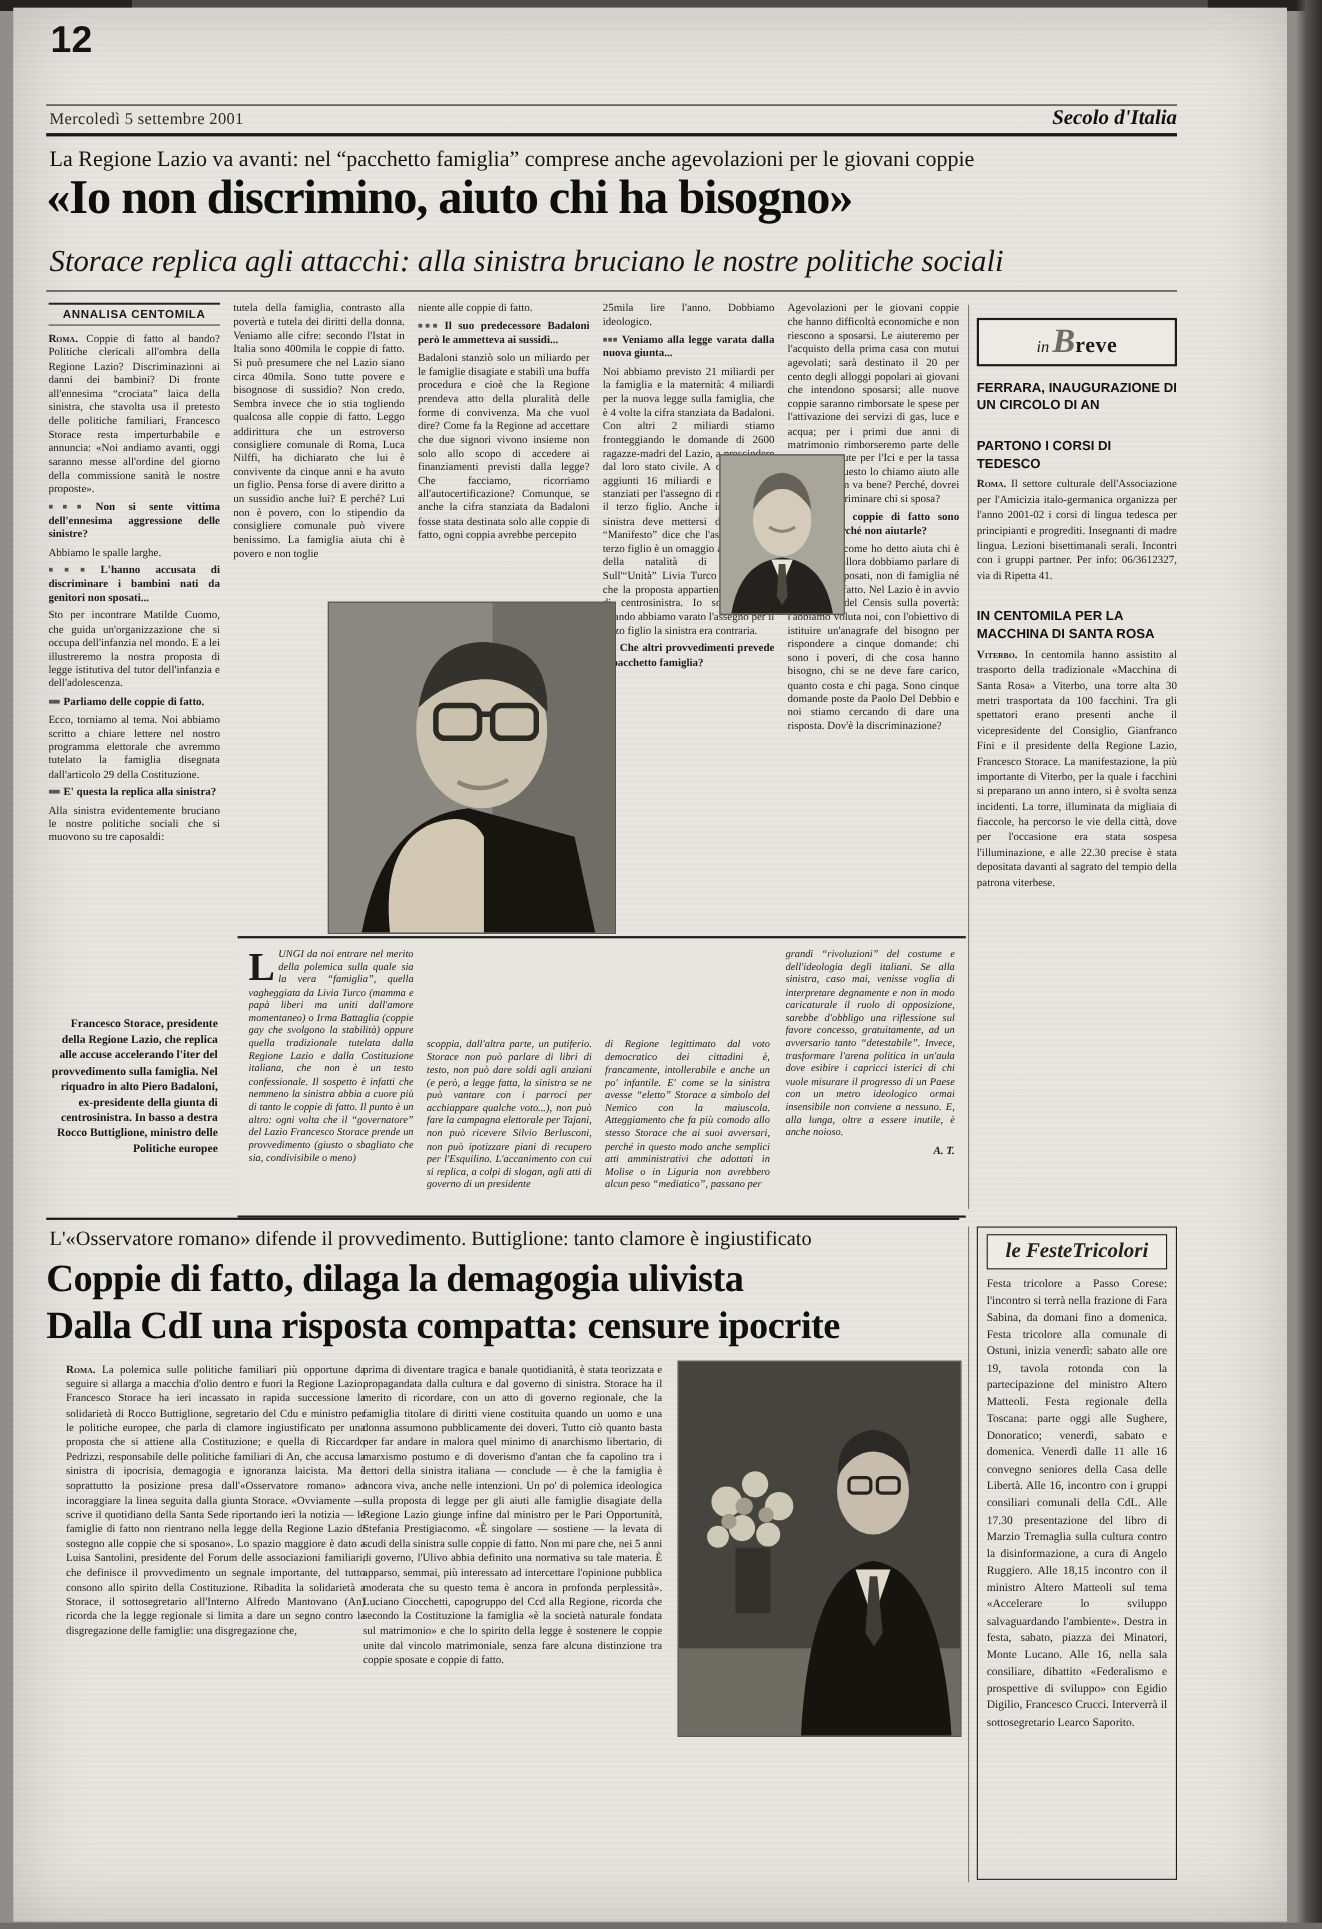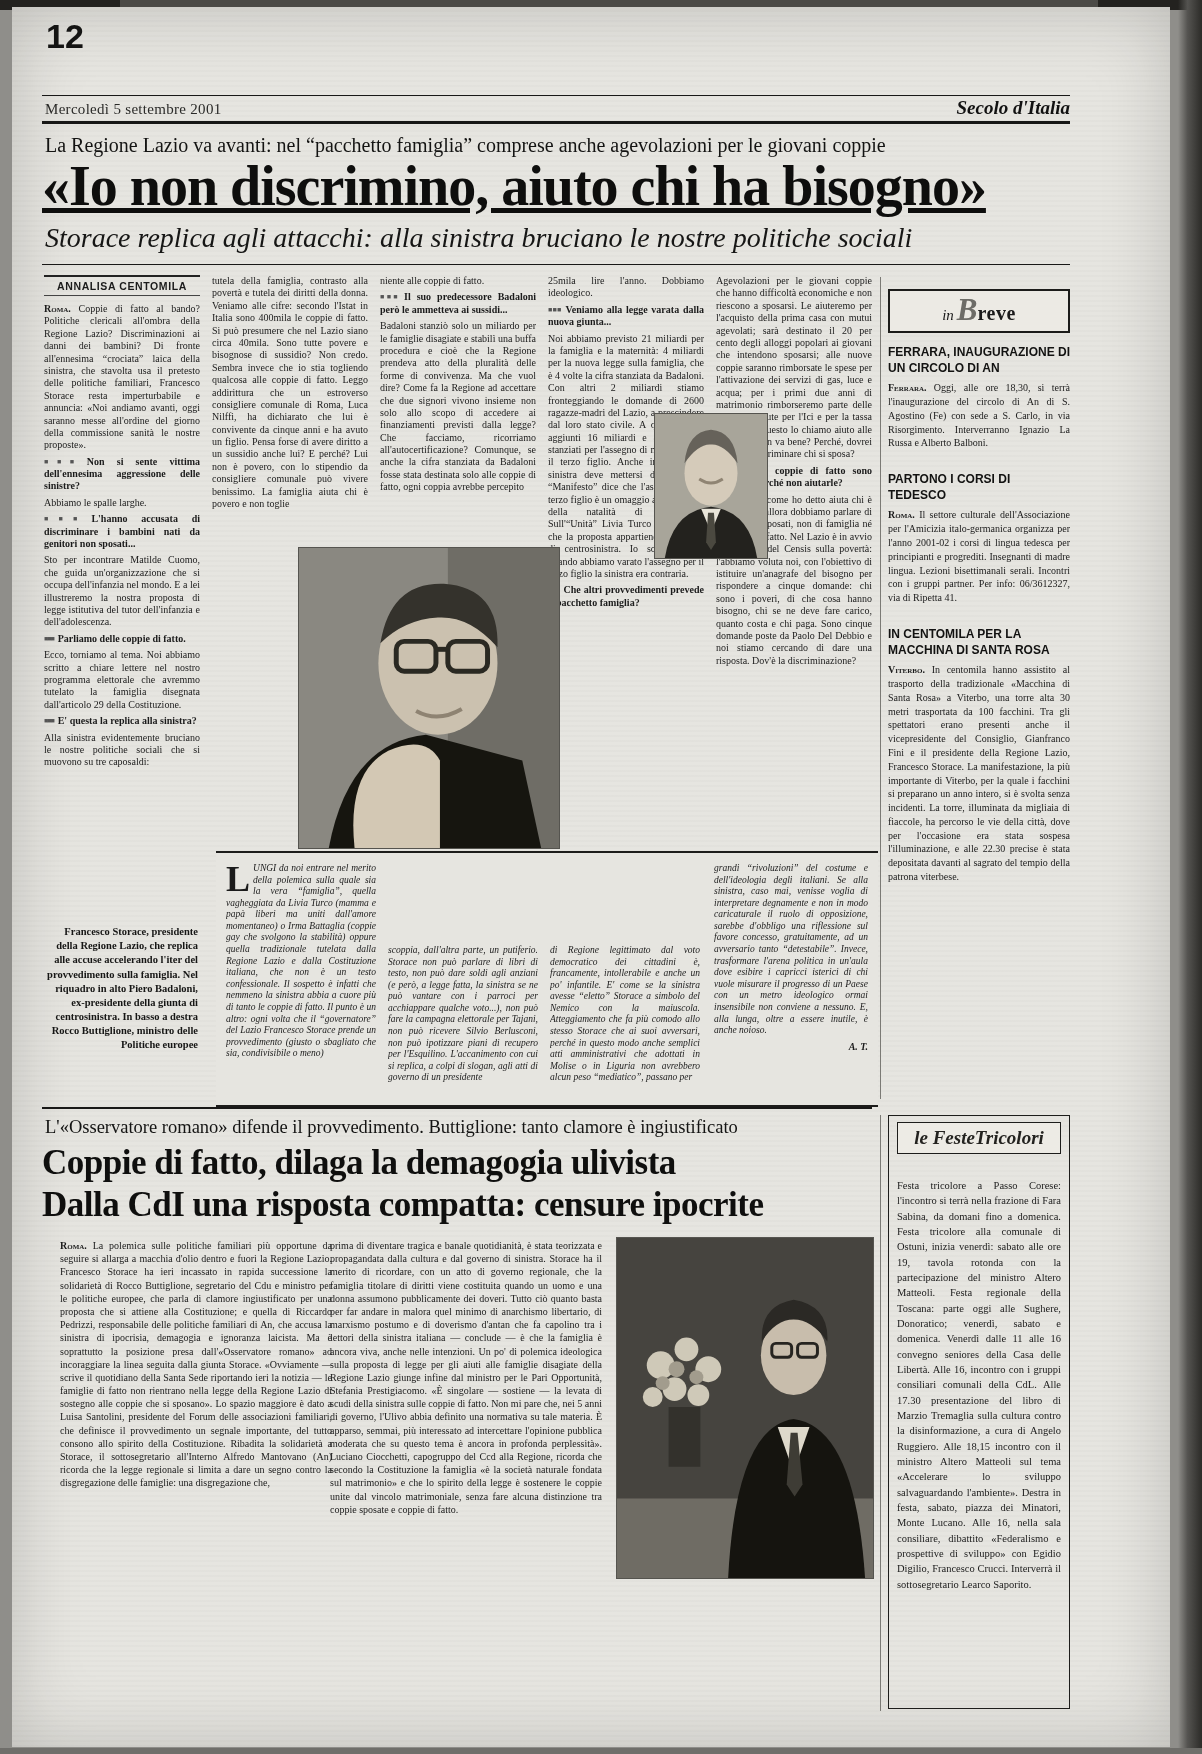--- a/index.html
+++ b/index.html
@@ -26,22 +26,22 @@
   .rule{position:absolute;background:#181817;}
   
   .pagenum{position:absolute;left:34px;top:10px;font:bold 34px "Liberation Sans",sans-serif;color:#141413;}
   .masthead{position:absolute;top:14px;left:0;width:100%;text-align:center;}
   .m-init{font:italic 64px "Liberation Serif",serif;color:#82817c;margin-right:-7px;}
   .m-rest{font:bold italic 42px "Liberation Serif",serif;color:#131210;}
   .dateline{position:absolute;left:33px;top:94px;font-size:15px;color:#2a2a28;letter-spacing:.3px;}
   .papername{position:absolute;right:100px;top:90px;font:bold italic 19px "Liberation Serif",serif;color:#111;margin-left:48px;}
   
   .kicker{position:absolute;left:33px;top:127px;width:1015px;font-size:20px;color:#141413;}
-  .headline{position:absolute;left:30px;top:147px;font-weight:bold;font-size:56px;letter-spacing:-1px;
-    white-space:nowrap;color:#0e0e0d;text-decoration:underline;}
+  .headline{position:absolute;left:30px;top:147px;font-weight:bold;font-size:44px;letter-spacing:-1px;
+    white-space:nowrap;color:#0e0e0d;}
   .subhead{position:absolute;left:33px;top:215px;font-style:italic;font-size:28px;color:#161615;}
   
   .col{position:absolute;top:268px;width:156px;height:578px;overflow:hidden;}
   .col p, .bcol p{font-size:10px;line-height:1.24;text-align:justify;margin-bottom:4px;
     hyphens:auto;-webkit-hyphens:auto;}
   .p{text-indent:9px;}
   .p.noind{text-indent:0;}
   .q{font-weight:bold;text-indent:0;}
   .qm{font-size:7px;letter-spacing:-1px;margin-right:4px;vertical-align:1px;color:#555;}
   .lw{font-weight:bold;font-variant:small-caps;}
@@ -85,21 +85,21 @@
   
   .b-kicker{position:absolute;left:33px;top:1110px;font-size:18.5px;color:#141413;width:830px;}
   .b-h1{position:absolute;left:30px;top:1136px;font-weight:bold;font-size:35px;letter-spacing:-.5px;white-space:nowrap;color:#0f0f0e;}
   .b-h2{position:absolute;left:30px;top:1178px;font-weight:bold;font-size:35px;letter-spacing:-.5px;white-space:nowrap;color:#0f0f0e;}
   .bbcol{position:absolute;top:1232px;width:272px;height:468px;overflow:hidden;}
   .bb1{left:48px;} .bb2{left:318px;}
   .bbcol p{font-size:10px;line-height:1.32;text-align:justify;margin-bottom:5px;}
   
   .feste{position:absolute;left:876px;top:1108px;width:182px;height:594px;
     border:1px solid #1d1d1b;padding:6px 8px;}
-  .feste-head{border:1px solid #1d1d1b;text-align:center;padding:4px 0;margin-bottom:24px;
+  .feste-head{border:1px solid #1d1d1b;text-align:center;padding:4px 0;margin-bottom:6px;
     font:bold italic 19px "Liberation Serif",serif;color:#23221f;background:#edebe5;}
   .feste p{font-size:10.5px;line-height:1.46;text-align:justify;}
 </style>
 </head>
 <body>
 
 <div class="edge-top"></div>
 <div class="corner tl"></div>
 <div class="corner tr"></div>
 <div class="edge-right"></div>
@@ -204,21 +204,20 @@
     </div>
   </section>
 
   <div class="sep-v sv1"></div>
   <aside class="inbreve">
     <div class="inb-head">
       <span class="inb-in">in</span><span class="inb-B">B</span><span class="inb-rest">reve</span>
     </div>
     <div class="inb-item">
       <h3>FERRARA, INAUGURAZIONE DI UN CIRCOLO DI AN</h3>
-      <p><b class="lw">Ferrara.</b> <span>Oggi, alle ore 18,30, si terrà l'inaugurazione del circolo di An di S. Agostino (Fe) con sede a S. Carlo, in via Risorgimento. Interverranno Ignazio La Russa e Alberto Balboni.</span></p>
     </div>
     <div class="inb-item">
       <h3>PARTONO I CORSI DI TEDESCO</h3>
       <p><b class="lw">Roma.</b> <span>Il settore culturale dell'Associazione per l'Amicizia italo-germanica organizza per l'anno 2001-02 i corsi di lingua tedesca per principianti e progrediti. Insegnanti di madre lingua. Lezioni bisettimanali serali. Incontri con i gruppi partner. Per info: 06/3612327, via di Ripetta 41.</span></p>
     </div>
     <div class="inb-item">
       <h3>IN CENTOMILA PER LA MACCHINA DI SANTA ROSA</h3>
       <p><b class="lw">Viterbo.</b> <span>In centomila hanno assistito al trasporto della tradizionale «Macchina di Santa Rosa» a Viterbo, una torre alta 30 metri trasportata da 100 facchini. Tra gli spettatori erano presenti anche il vicepresidente del Consiglio, Gianfranco Fini e il presidente della Regione Lazio, Francesco Storace. La manifestazione, la più importante di Viterbo, per la quale i facchini si preparano un anno intero, si è svolta senza incidenti. La torre, illuminata da migliaia di fiaccole, ha percorso le vie della città, dove per l'occasione era stata sospesa l'illuminazione, e alle 22.30 precise è stata depositata davanti al sagrato del tempio della patrona viterbese.</span></p>
     </div>
   </aside>

